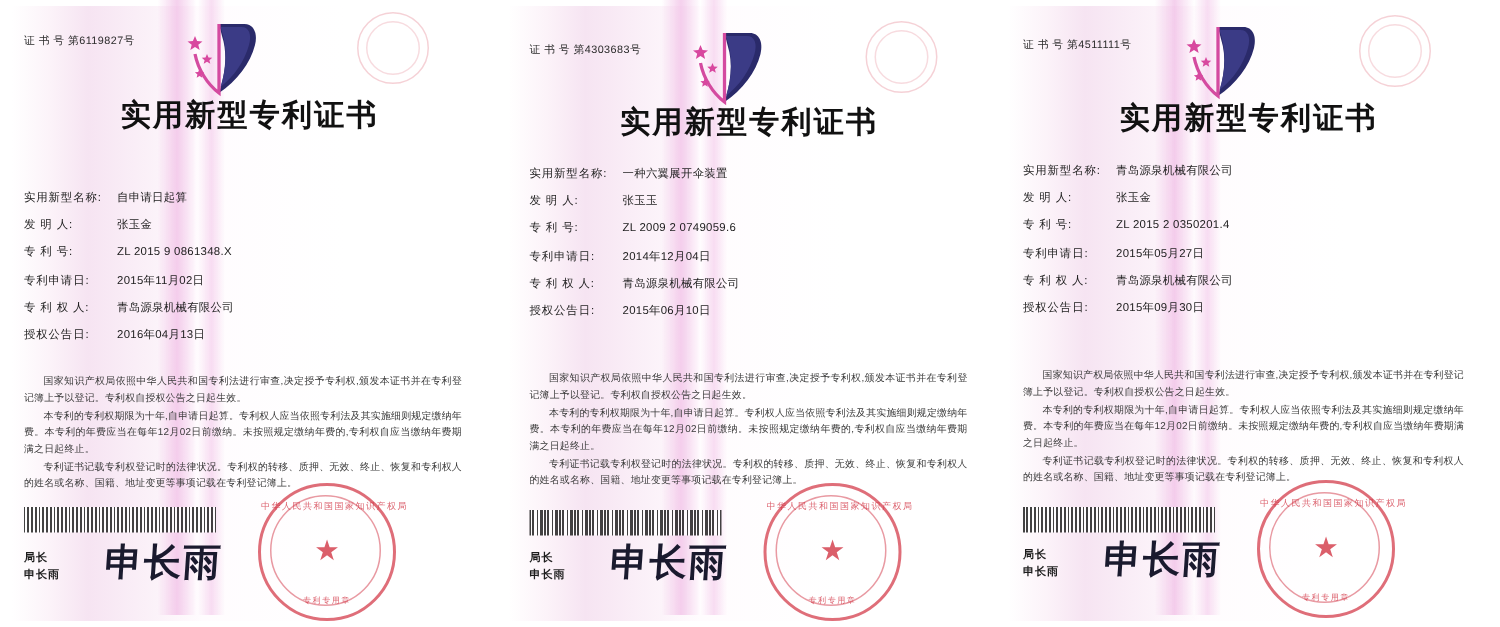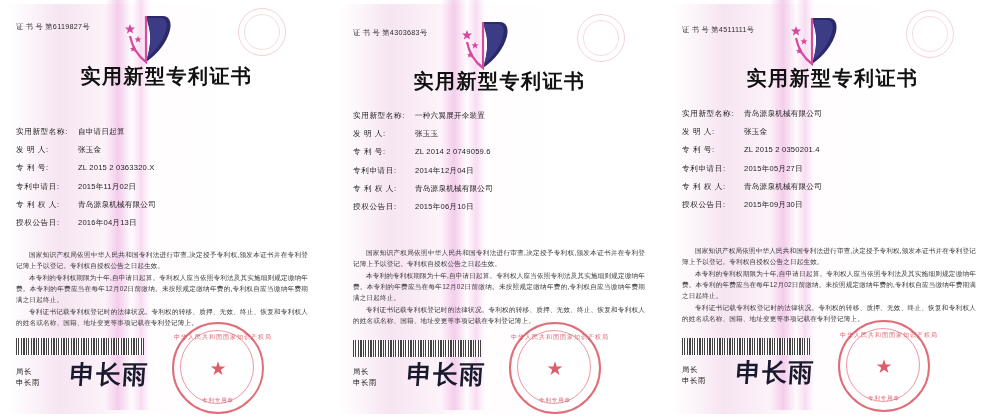--- a/index.html
+++ b/index.html
@@ -161,20 +161,21 @@
     opacity: 0.85;
   }
 
   
   .footer {
     position: absolute;
     font-size: 7.4px;
     color: #1d1d1d;
     line-height: 1.5;
     letter-spacing: 0.6px;
+    font-weight: bold;
   }
   .sig {
     position: absolute;
     font-family: "Liberation Serif", serif;
     font-size: 25px;
     font-weight: bold;
     color: #1a1a2e;
     letter-spacing: 1px;
     transform: skewX(-4deg);
     white-space: nowrap;
@@ -249,21 +250,21 @@
       <div class="frow">
         <span class="flabel">实用新型名称:</span>
         <span class="fvalue">自申请日起算</span>
       </div>
       <div class="frow">
         <span class="flabel">发 明 人:</span>
         <span class="fvalue">张玉金</span>
       </div>
       <div class="frow">
         <span class="flabel">专 利 号:</span>
-        <span class="fvalue">ZL 2015 2 0363320.X</span>
+        <span class="fvalue">ZL 2015 9 0861348.X</span>
       </div>
       <div class="frow">
         <span class="flabel">专利申请日:</span>
         <span class="fvalue">2015年11月02日</span>
       </div>
       <div class="frow">
         <span class="flabel">专 利 权 人:</span>
         <span class="fvalue">青岛源泉机械有限公司</span>
       </div>
       <div class="frow">
@@ -323,21 +324,21 @@
       <div class="frow">
         <span class="flabel">实用新型名称:</span>
         <span class="fvalue">一种六翼展开伞装置</span>
       </div>
       <div class="frow">
         <span class="flabel">发 明 人:</span>
         <span class="fvalue">张玉玉</span>
       </div>
       <div class="frow">
         <span class="flabel">专 利 号:</span>
-        <span class="fvalue">ZL 2014 2 0749059.6</span>
+        <span class="fvalue">ZL 2009 2 0749059.6</span>
       </div>
       <div class="frow">
         <span class="flabel">专利申请日:</span>
         <span class="fvalue">2014年12月04日</span>
       </div>
       <div class="frow">
         <span class="flabel">专 利 权 人:</span>
         <span class="fvalue">青岛源泉机械有限公司</span>
       </div>
       <div class="frow">

